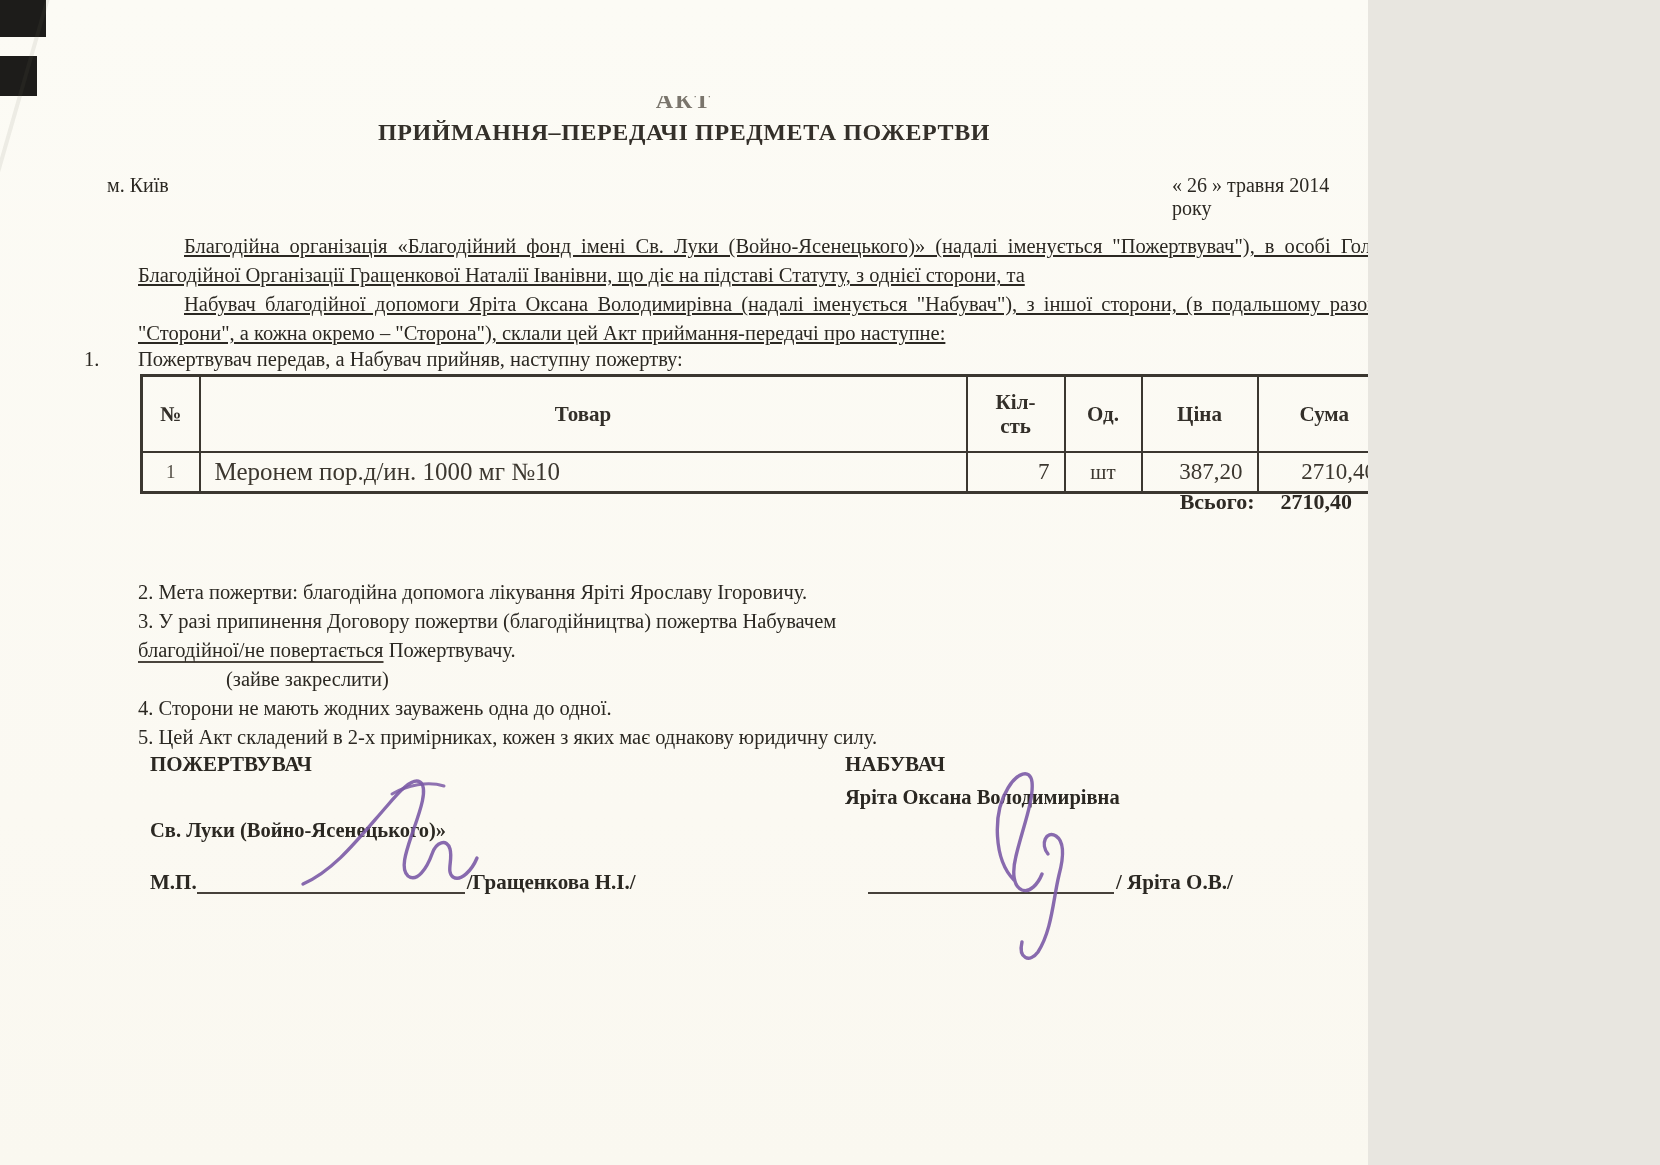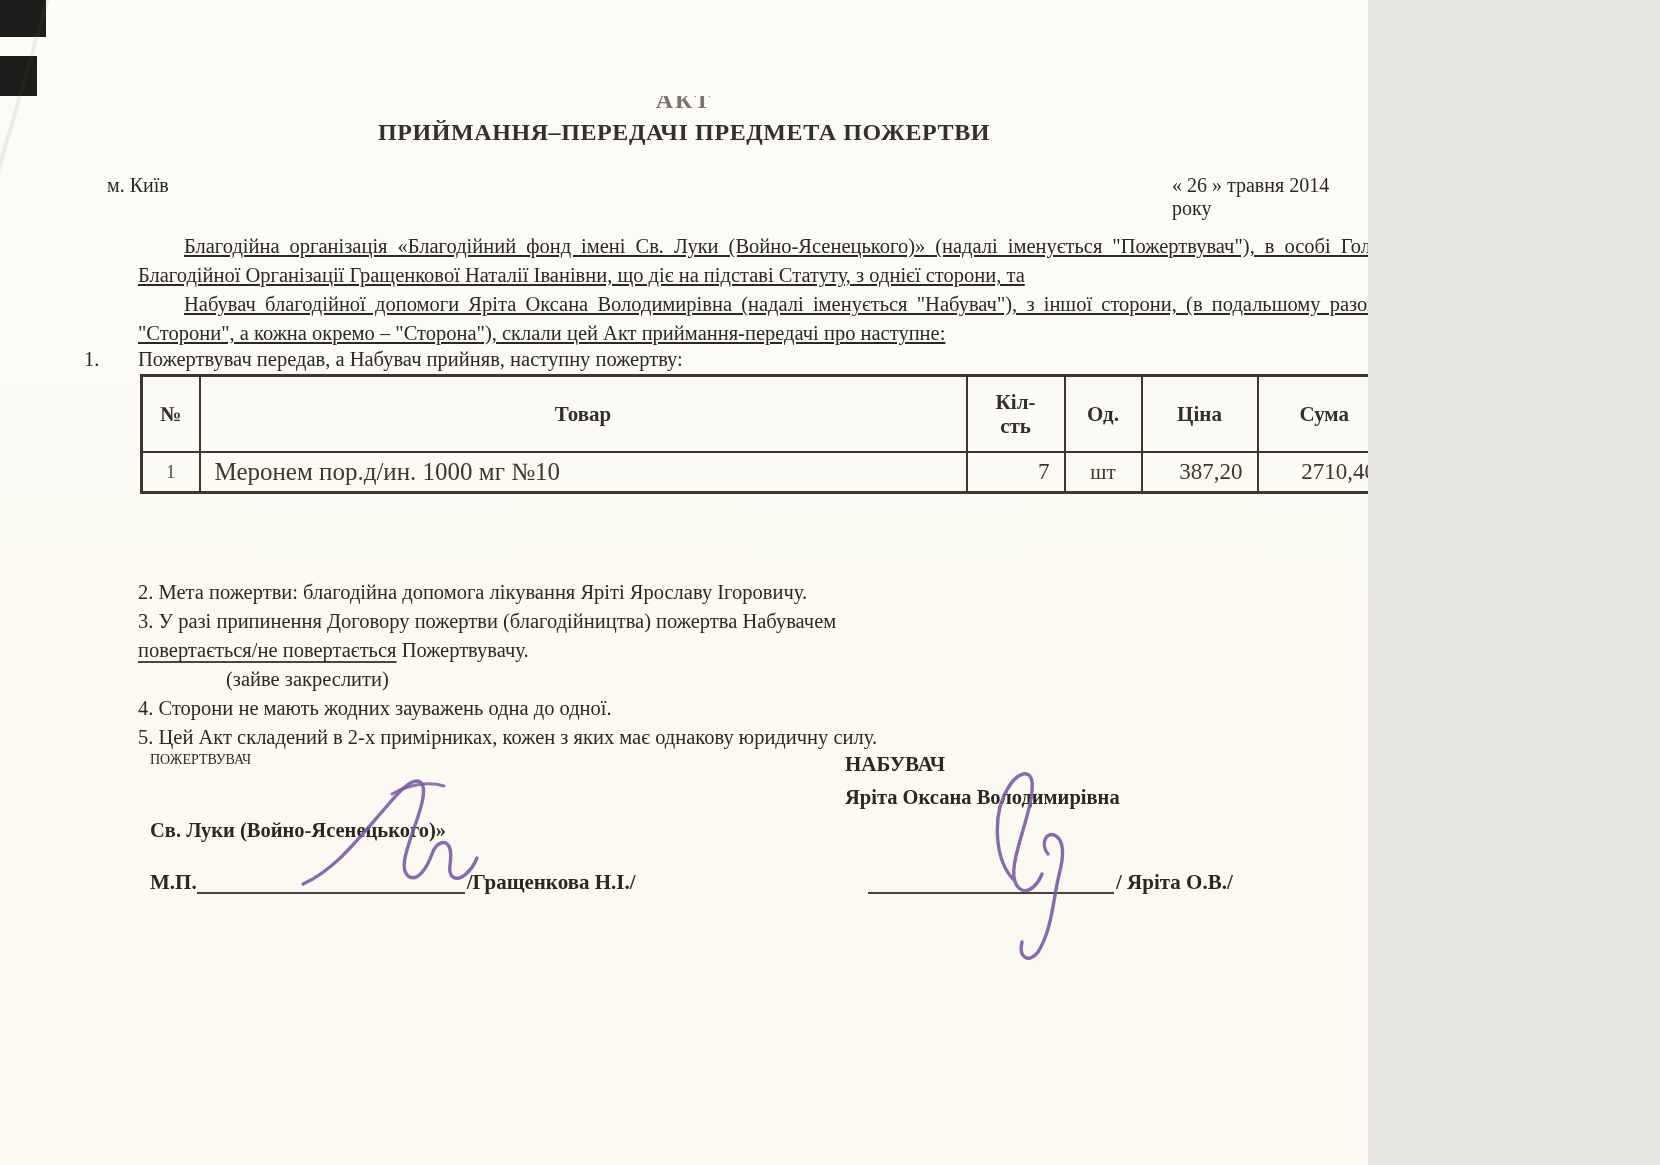--- a/index.html
+++ b/index.html
@@ -37,21 +37,21 @@
   td.c-product{font-size:25px;padding-left:14px;}
   td.c-qty{text-align:right;padding-right:14px;}
   td.c-unit{text-align:center;font-size:21px;}
   td.c-price,td.c-sum{text-align:right;padding-right:14px;}
   .total-row{top:489px;left:1000px;width:352px;display:flex;justify-content:flex-end;gap:26px;font-size:22px;font-weight:700;color:#2e2a24;}
   
   .clauses{top:578px;left:138px;font-size:20.5px;line-height:29px;}
   .clauses .underlined{text-decoration:underline;text-decoration-color:#4a453d;text-underline-offset:4px;}
   .clauses .note{padding-left:88px;}
   
-  .role-left{top:752px;left:150px;font-size:14px;font-weight:400;}
+  .role-left{top:752px;left:150px;font-size:21px;font-weight:700;}
   .role-right{top:752px;left:845px;font-size:21px;font-weight:700;}
   .org1{top:786px;left:150px;font-size:20.5px;font-weight:700;}
   .org2{top:819px;left:150px;font-size:20.5px;font-weight:700;}
   .acq-name{top:786px;left:845px;font-size:20.5px;font-weight:700;}
   .sig-row{display:flex;align-items:flex-end;height:26px;}
   .sig-row-left{top:868px;left:150px;}
   .sig-row-right{top:868px;left:868px;}
   .seal-label{font-size:21px;font-weight:700;line-height:24px;}
   .sig-line{border-bottom:2px solid #46413a;height:24px;}
   .sig-line.l{width:268px;}
@@ -113,25 +113,29 @@
         <td class="c-product">Меронем пор.д/ин. 1000 мг №10</td>
         <td class="c-qty">7</td>
         <td class="c-unit">шт</td>
         <td class="c-price">387,20</td>
         <td class="c-sum">2710,40</td>
       </tr>
     </tbody>
       </table>
   </div>
 
+  <div class="abs total-row">
+    <span>Всього:</span>
+    <span>2710,40</span>
+  </div>
 
   <div class="abs clauses">
     <div>2. Мета пожертви: благодійна допомога лікування Яріті Ярославу Ігоровичу.</div>
     <div>3. У разі припинення Договору пожертви (благодійництва) пожертва Набувачем</div>
-    <div><span class="underlined">повертається/не повертається</span><span> Пожертвувачу.</span></div>
+    <div><span class="underlined">благодійної/не повертається</span><span> Пожертвувачу.</span></div>
     <div class="note">(зайве закреслити)</div>
     <div>4. Сторони не мають жодних зауважень одна до одної.</div>
     <div>5. Цей Акт складений в 2-х примірниках, кожен з яких має однакову юридичну силу.</div>
   </div>
 
   <div class="abs role-left">ПОЖЕРТВУВАЧ</div>
   <div class="abs role-right">НАБУВАЧ</div>
 
   <div class="abs org2">Св. Луки (Войно-Ясенецького)»</div>
   <div class="abs acq-name">Яріта Оксана Володимирівна</div>

